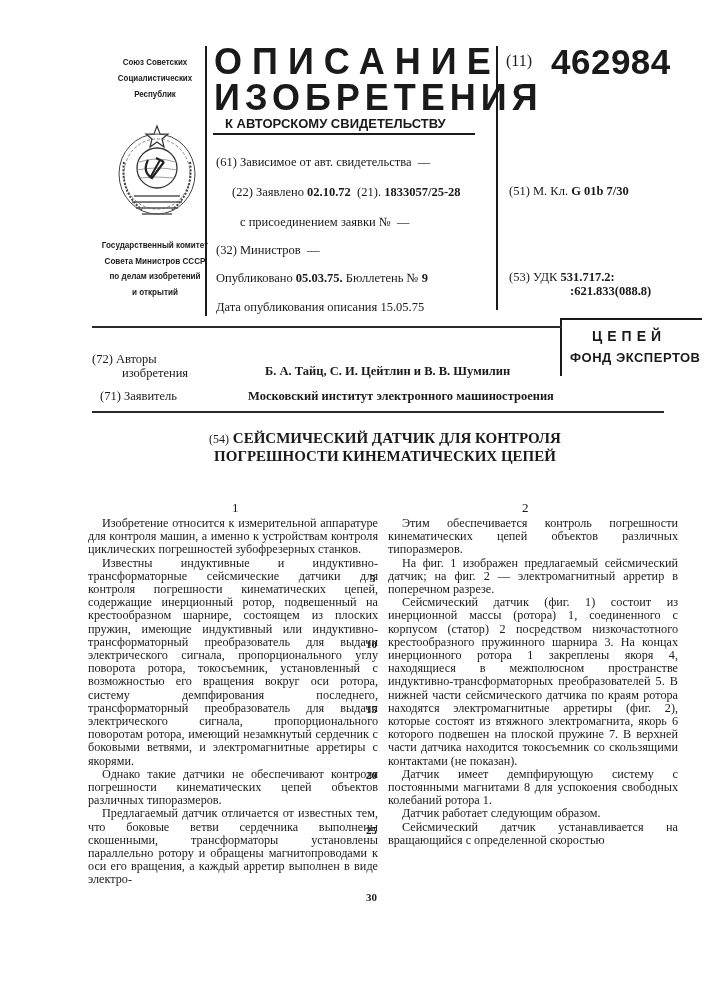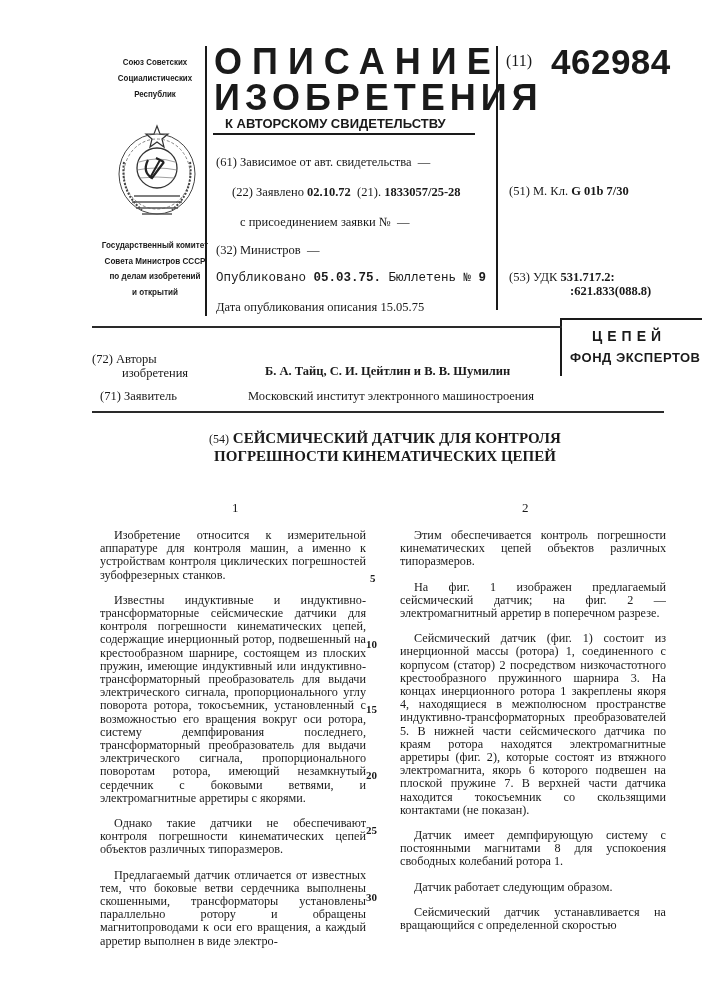--- a/index.html
+++ b/index.html
@@ -29,21 +29,21 @@
   .stamp-l1 { left: 30px; top: 8px; font-family: "Liberation Sans", sans-serif; font-weight: bold; font-size: 14px; letter-spacing: 5px; }
   .stamp-l2 { left: 8px; top: 30px; font-family: "Liberation Sans", sans-serif; font-weight: bold; font-size: 13px; letter-spacing: 0.5px; }
 
   .hrule { height: 1.5px; background: #2a2a2a; }
 
   .heading { left: 200px; width: 370px; text-align: center; font-size: 15px; font-weight: bold; line-height: 17px; }
   .heading .num { font-weight: normal; font-size: 12px; }
 
   .colnum { font-size: 13px; }
   .col { width: 290px; font-size: 12.2px; line-height: 13.2px; text-align: justify; }
-  .col p { margin: 12px; text-indent: 14px; }
+  .col p { margin: 0; text-indent: 14px; }
   .linenum { font-size: 11px; font-weight: bold; left: 370px; }
 </style>
 </head>
 <body>
 
 <div class="abs org-top">
   <div>Союз Советских</div>
   <div>Социалистических</div>
   <div>Республик</div>
 </div>
@@ -98,21 +98,21 @@
   <span>с присоединением заявки №</span>
   &nbsp;<span>—</span>
 </div>
 
 <div class="abs meta" style="left:216px; top:243px;">
   <span>(32)</span>
   <span>Министров</span>
   &nbsp;<span>—</span>
 </div>
 
-<div class="abs meta" style="left:216px; top:271px;font-family:Liberation Mono, monospace;">
+<div class="abs meta" style="left:216px; top:271px;">
   <span>Опубликовано</span>
   <b>05.03.75.</b>
   <span>Бюллетень №</span>
   <b>9</b>
 </div>
 
 <div class="abs meta" style="left:216px; top:300px;">
   <span>Дата опубликования описания</span>
   <span>15.05.75</span>
 </div>
@@ -143,21 +143,21 @@
 <div class="abs meta" style="left:92px; top:352px; line-height:14px;">
   <div><span>(72)</span> <span>Авторы</span></div>
   <div style="padding-left:30px;">изобретения</div>
 </div>
 <div class="abs meta" style="left:265px; top:364px; font-weight:bold;">Б. А. Тайц, С. И. Цейтлин и В. В. Шумилин</div>
 
 <div class="abs meta" style="left:92px; top:389px;margin-left:8px;">
   <span>(71)</span>
   <span>Заявитель</span>
 </div>
-<div class="abs meta" style="left:248px; top:389px; font-weight:normal;">Московский институт электронного машиностроения</div>
+<div class="abs meta" style="left:248px; top:389px; font-weight:bold;">Московский институт электронного машиностроения</div>
 
 <div class="abs hrule" style="left:92px; top:411px; width:572px;"></div>
 
 <div class="abs heading" style="top:430px;">
   <div><span class="num">(54)</span> <span>СЕЙСМИЧЕСКИЙ ДАТЧИК ДЛЯ КОНТРОЛЯ</span></div>
   <div>ПОГРЕШНОСТИ КИНЕМАТИЧЕСКИХ ЦЕПЕЙ</div>
 </div>
 
 <div class="abs colnum" style="left:232px; top:500px;">1</div>
 <div class="abs colnum" style="left:522px; top:500px;">2</div>

